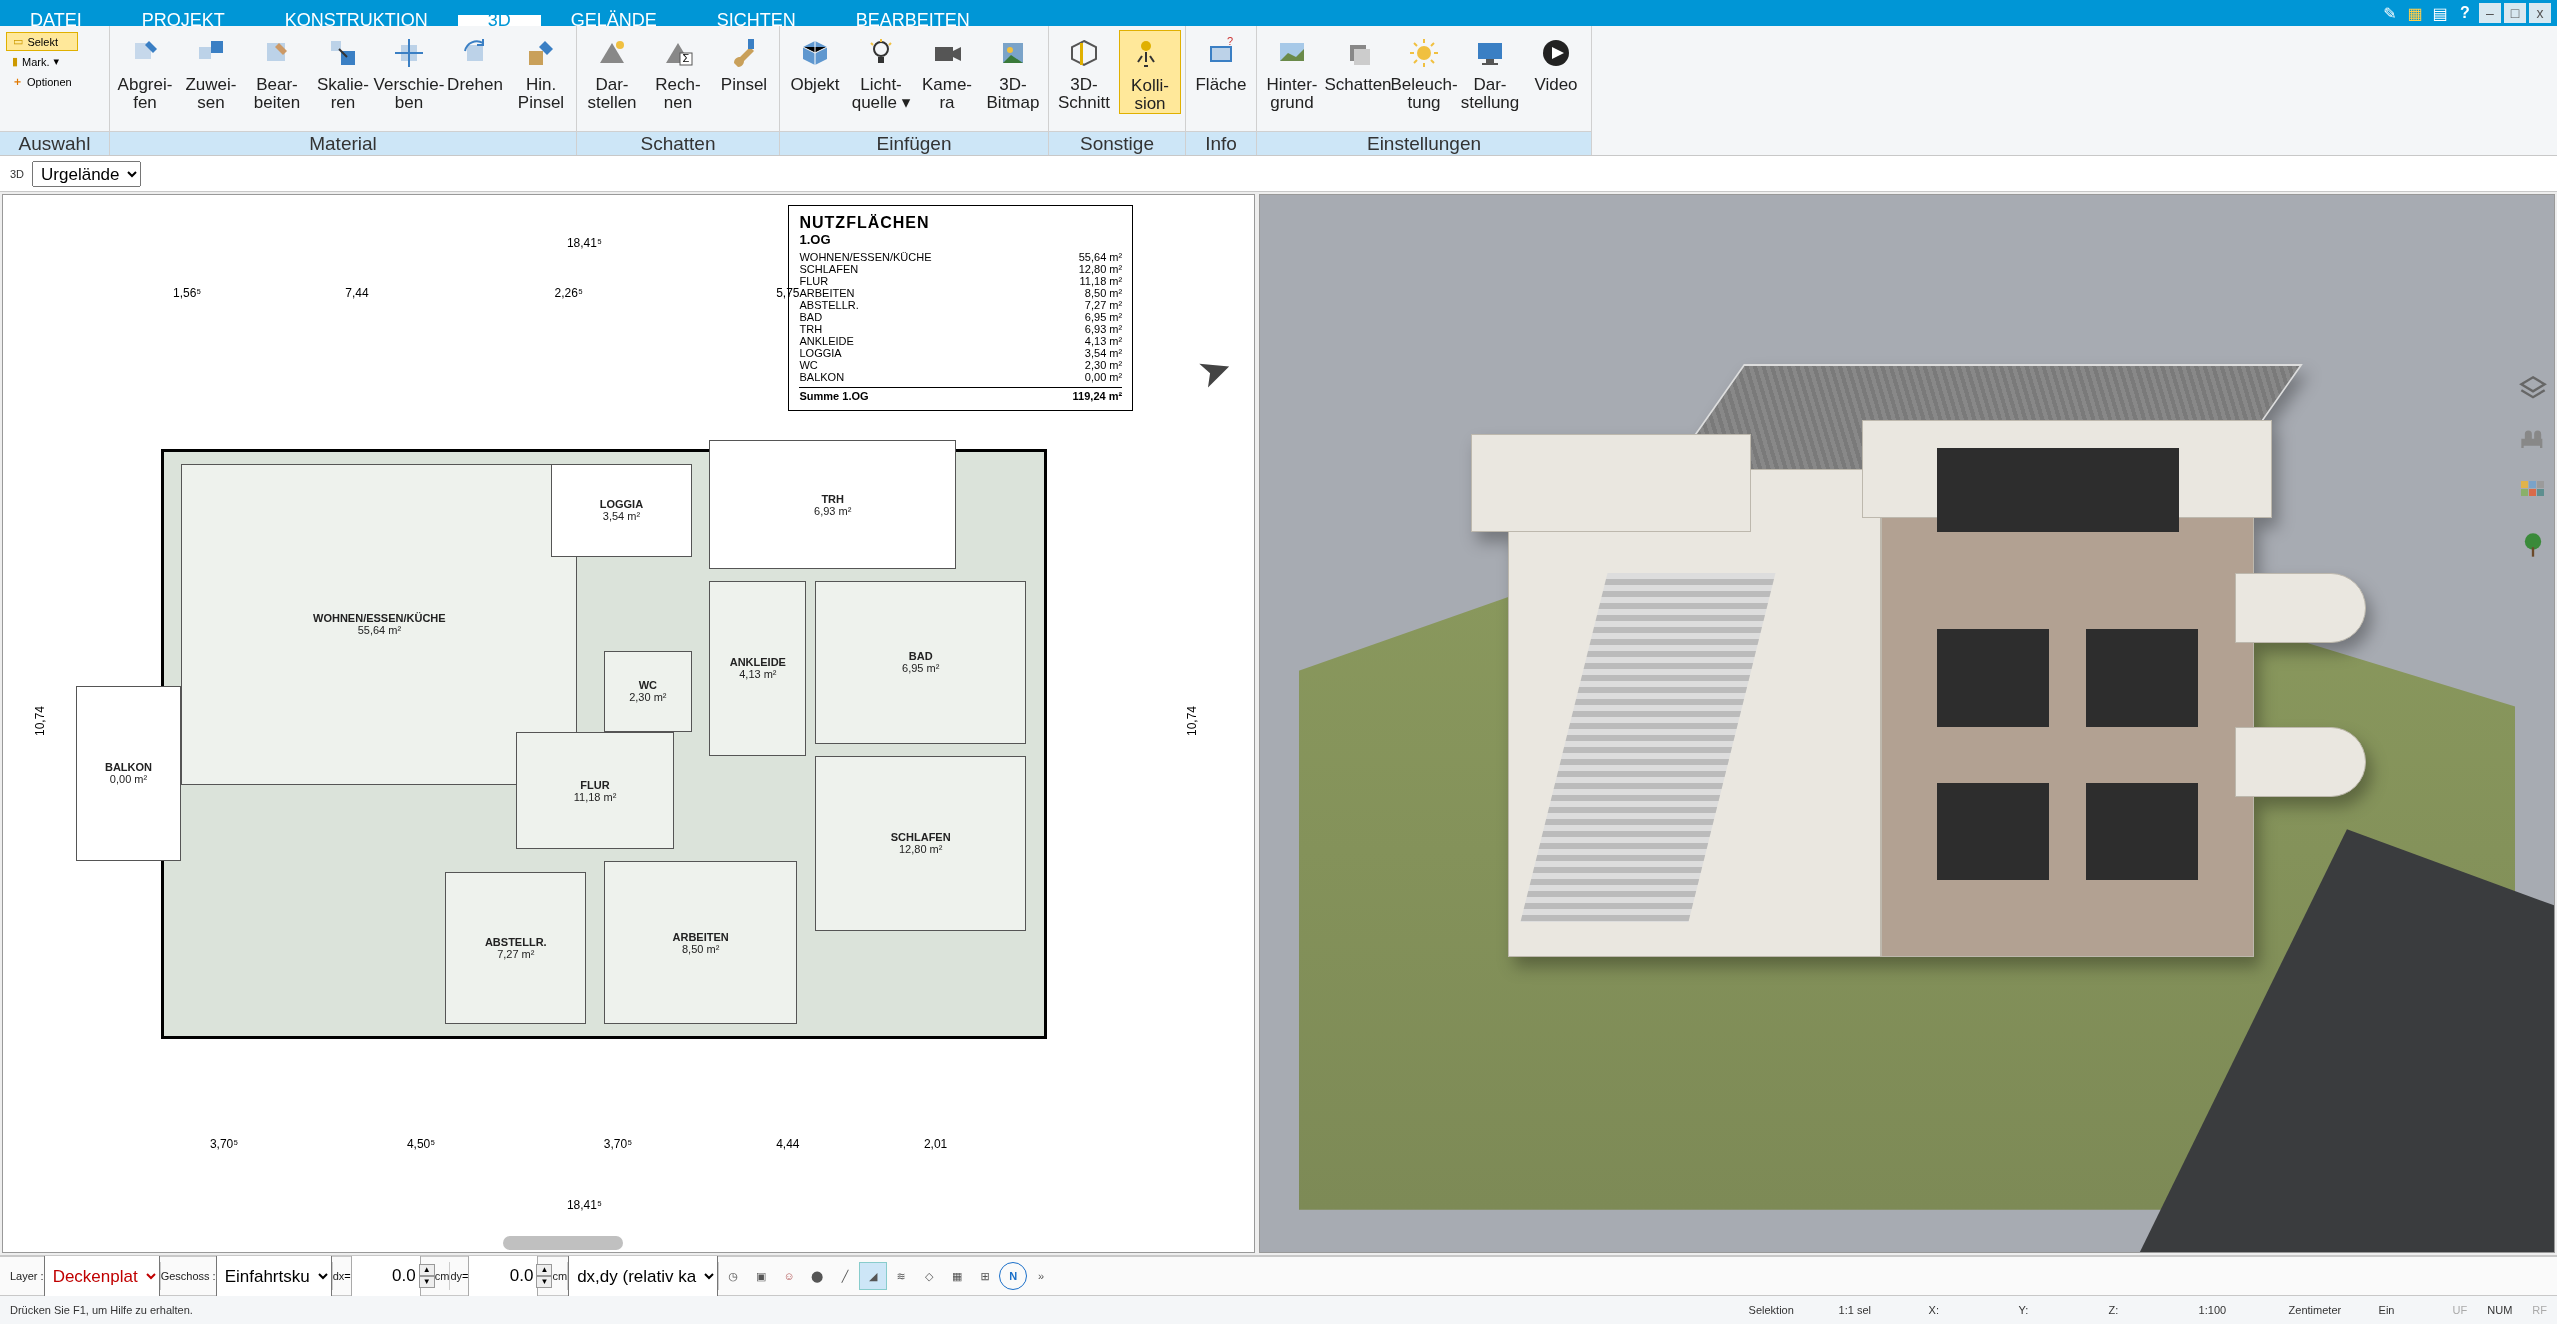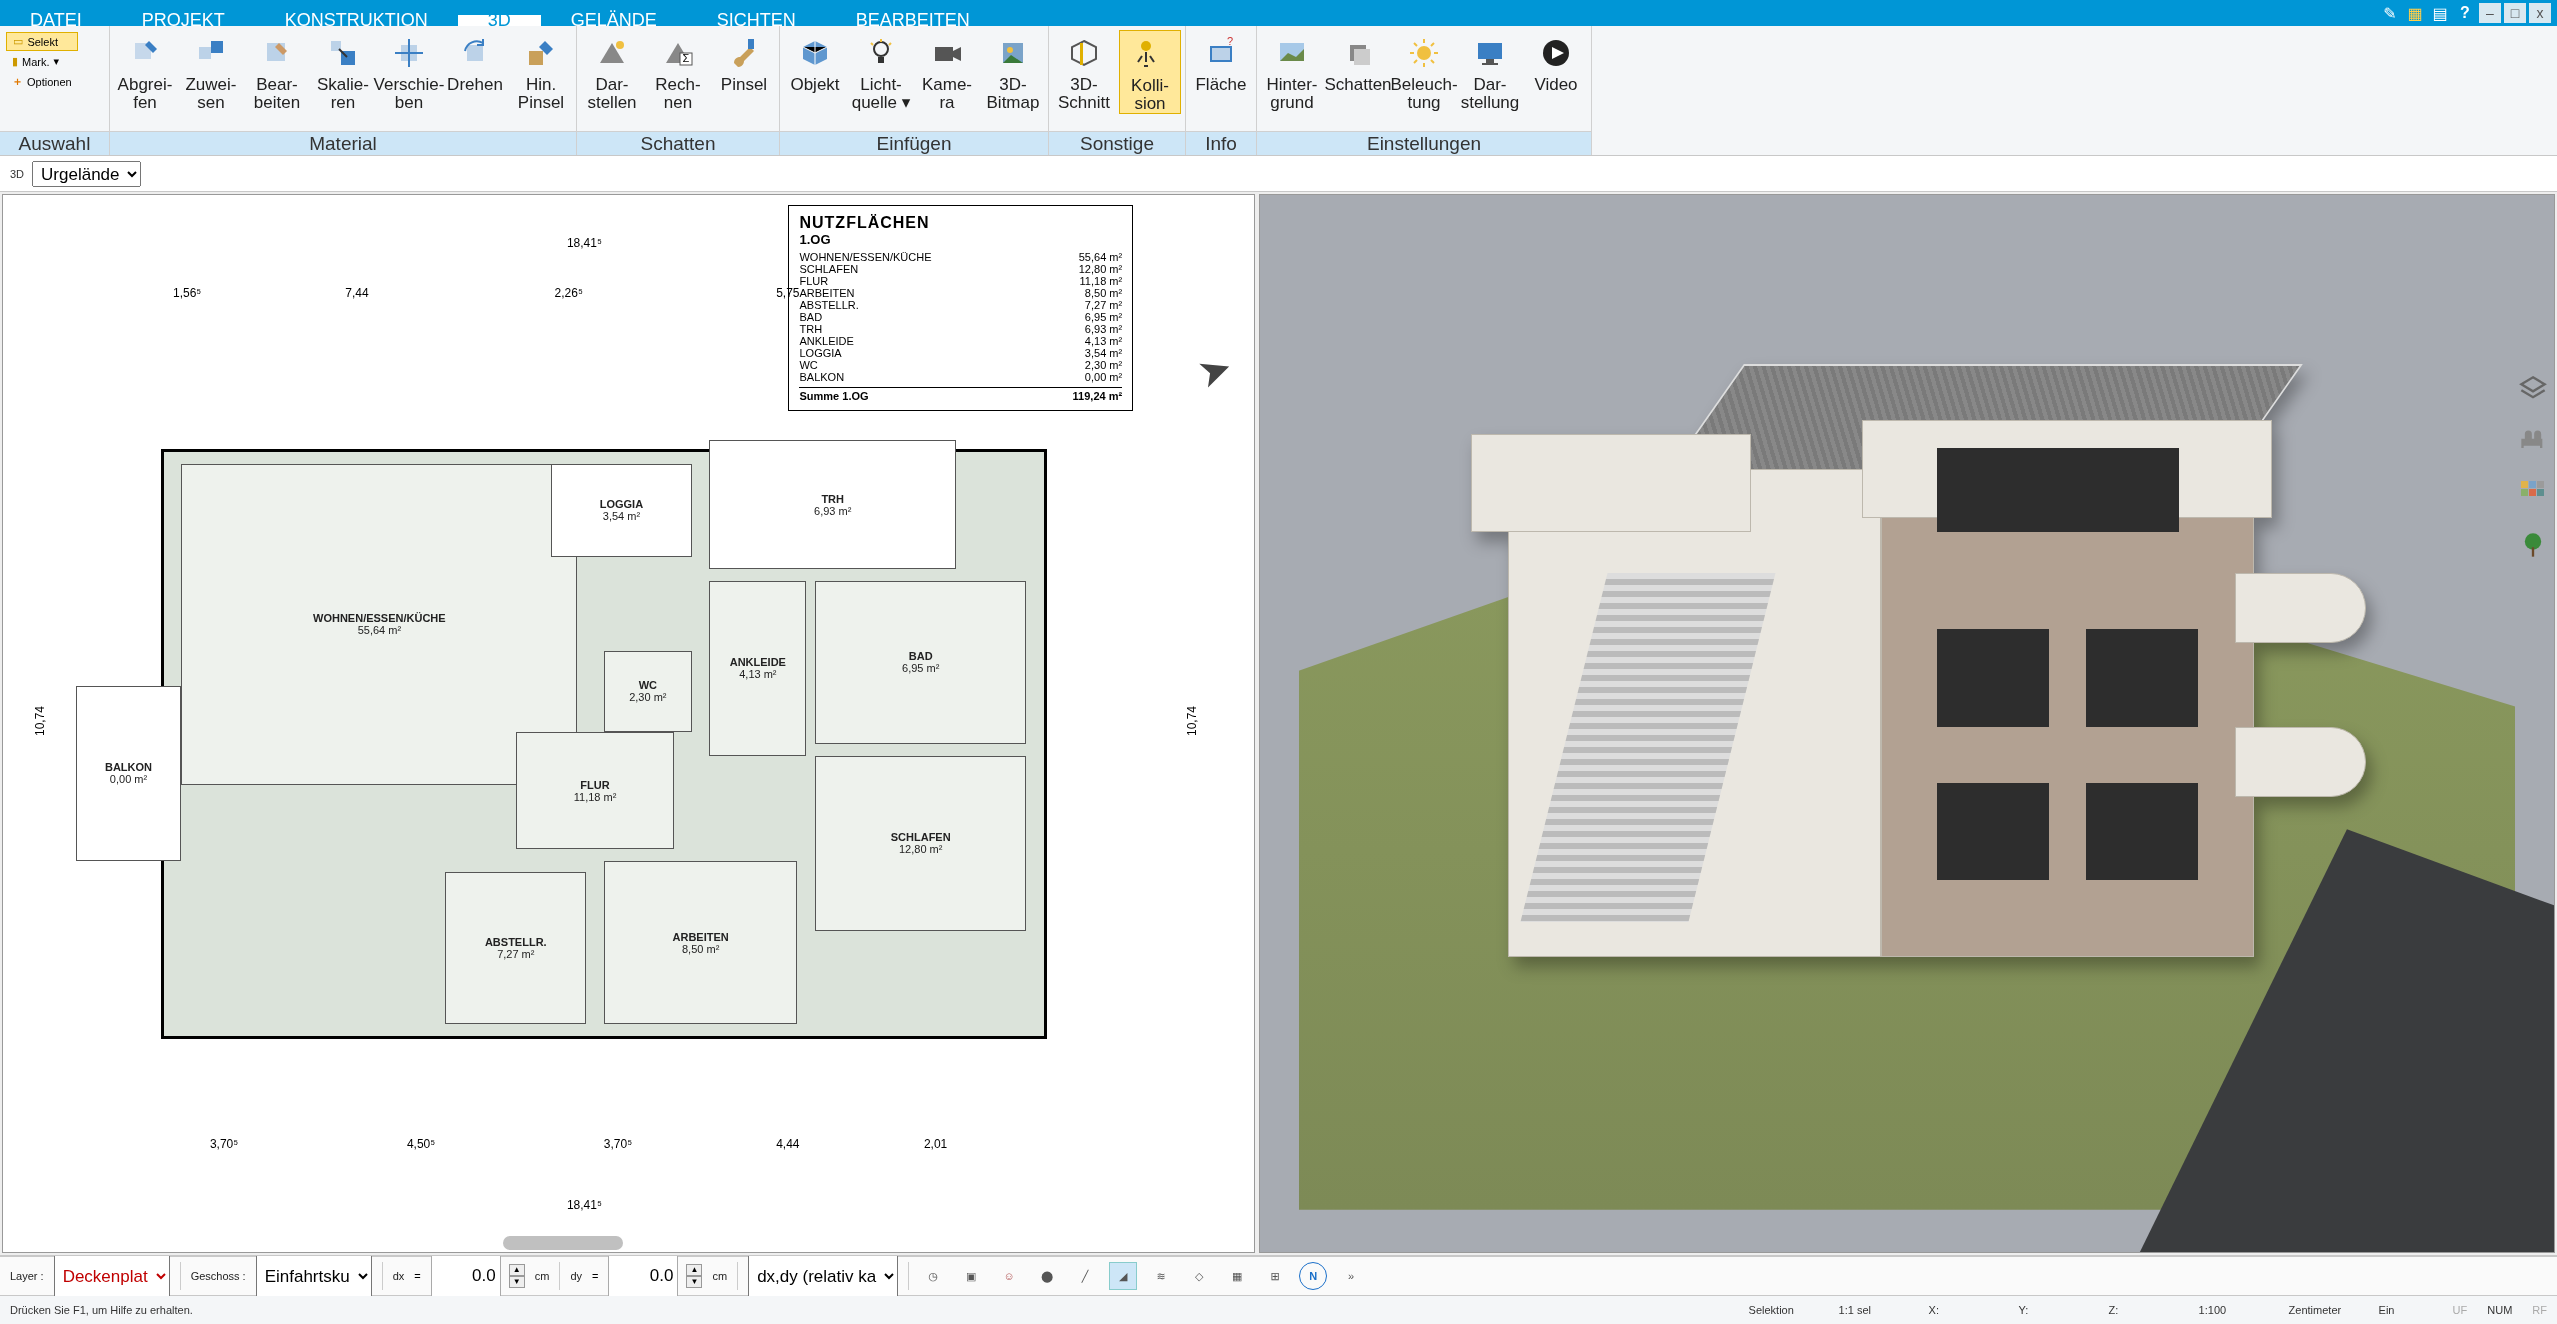--- a/index.html
+++ b/index.html
@@ -62,21 +62,21 @@
 .bwall { position:absolute; background:#eae7e0; border:1px solid #bdb8ad; }
 .bwall.dark { background:#b2a192; }
 .bwin { position:absolute; background:#2d2d2d; }
 .roof { position:absolute; background:repeating-linear-gradient(45deg,#7a7a7a,#7a7a7a 3px,#888 3px,#888 6px); border:2px solid #ddd; }
 
 
 .side-pal { position:absolute; right:2px; top:160px; width:44px; display:flex; flex-direction:column; gap:18px; align-items:center; padding-top:20px; }
 .side-pal .p { width:34px; height:34px; display:flex; align-items:center; justify-content:center; cursor:pointer; color:#666; }
 
 
-.bottombar { height:40px; border-top:1px solid #c8c8c8; border-bottom:1px solid #c8c8c8; display:flex; align-items:center; padding:0 10px; gap:10px; font-size:18px; background:#fafafa; }
+.bottombar { height:40px; border-top:1px solid #c8c8c8; border-bottom:1px solid #c8c8c8; display:flex; align-items:center; padding:0 10px; font-size:18px; background:#fafafa; }
 .bottombar .lbl { color:#222; }
 .bottombar select,.bottombar input { font-size:17px; height:44px; padding:8px 4px; }
 .bottombar .num { width:70px; text-align:right; background:#fff; border:1px solid #aaa; }
 .bottombar .eq { color:#000; }
 .bottombar .spin { display:inline-flex; flex-direction:column; margin-left:-2px; }
 .bottombar .spin button { width:16px; height:12px; font-size:8px; line-height:8px; padding:0; border:1px solid #999; background:#eee; }
 .bottombar .sep { width:1px; height:28px; background:#ccc; }
 .bottombar .ticon { width:28px; height:28px; display:flex; align-items:center; justify-content:center; color:#555; cursor:pointer; border:1px solid transparent; }
 .bottombar .ticon.on { background:#cde6f7; border-color:#8cc; }
 

